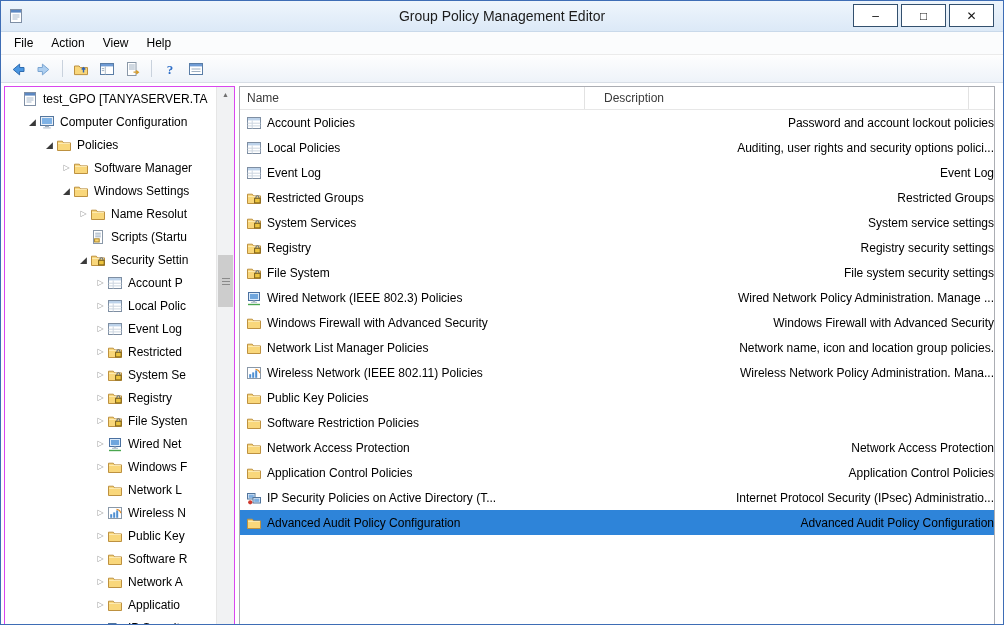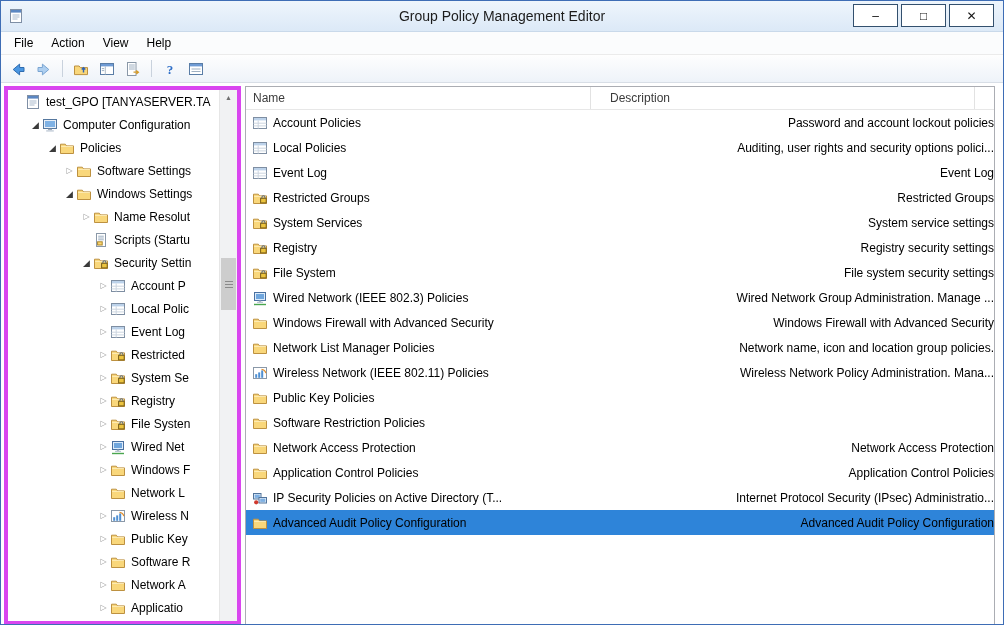--- a/index.html
+++ b/index.html
@@ -12,21 +12,21 @@
   .win-btn{width:43px;height:21px;background:#fff;border:1px solid #33506e;display:flex;align-items:center;justify-content:center;font-size:12px;line-height:1;color:#111;cursor:default;}
   
   .menubar{height:22px;display:flex;align-items:center;background:#fbfcfd;border-bottom:1px solid #ebebeb;padding-left:4px;}
   .menu-item{padding:2px 9px;}
   
   .toolbar{height:27px;display:flex;align-items:center;background:linear-gradient(#fefefe,#eef3f9);border-bottom:1px solid #d8dee6;padding-left:5px;gap:2px;}
   .tool-btn{width:24px;height:22px;display:flex;align-items:center;justify-content:center;background:transparent;border:none;padding:0;}
   .toolbar-sep{width:1px;height:17px;background:#c9d2dd;margin:0 4px;}
   
   .content{display:flex;height:542px;box-sizing:border-box;padding:3px 8px 0 3px;gap:0;background:#fff;}
-  .tree-pane{width:229px;flex:none;border:4px solid #d946ef;position:relative;overflow:hidden;background:#fff;}
+  .tree-pane{width:229px;flex:none;border:1px solid #d946ef;position:relative;overflow:hidden;background:#fff;}
   .tree-rows{margin-right:17px;overflow:hidden;}
   .tree-row{height:23px;display:flex;align-items:center;white-space:nowrap;overflow:hidden;}
   .expander{width:13px;flex:none;text-align:center;font-size:8px;color:#9a9a9a;}
   .expander.exp{color:#3a3a3a;font-size:9px;}
   .icon{width:16px;height:16px;flex:none;display:inline-flex;margin-right:5px;}
   .vscroll{position:absolute;top:0;right:0;bottom:0;width:17px;background:#f1f2f3;border-left:1px solid #e6e6e6;}
   .vs-arrow{height:15px;display:flex;align-items:center;justify-content:center;color:#6f6f6f;font-size:7px;}
   .vs-thumb{position:absolute;top:168px;left:1px;right:1px;height:52px;background:#cdcdcd;display:flex;flex-direction:column;align-items:center;justify-content:center;gap:2px;}
   .vs-thumb i{display:block;width:8px;height:1px;background:#8a8a8a;}
   .splitter{width:4px;flex:none;}
@@ -176,21 +176,21 @@
             <span>Policies</span>
           </div>
           <div class="tree-row" style="padding-left: 55px;">
             <span class="expander">▷</span>
             <span class="icon">
               <svg width="16" height="16" viewBox="0 0 16 16">
                 <path d="M1.5 4.2h4.8l1.3 1.7h6.9v7.6H1.5z" fill="#f9d77b" stroke="#bd9140"></path>
                 <rect x="2.1" y="6.1" width="11.8" height="0.9" fill="#fdedb8"></rect>
               </svg>
             </span>
-            <span>Software Settings</span>
+            <span>Software Manager</span>
           </div>
           <div class="tree-row" style="padding-left: 55px;">
             <span class="expander exp">◢</span>
             <span class="icon">
               <svg width="16" height="16" viewBox="0 0 16 16">
                 <path d="M1.5 4.2h4.8l1.3 1.7h6.9v7.6H1.5z" fill="#f9d77b" stroke="#bd9140"></path>
                 <rect x="2.1" y="6.1" width="11.8" height="0.9" fill="#fdedb8"></rect>
               </svg>
             </span>
             <span>Windows Settings</span>
@@ -541,21 +541,21 @@
                 <svg width="16" height="16" viewBox="0 0 16 16">
                   <rect x="2.5" y="2.5" width="11" height="8" fill="#dcebfa" stroke="#4a70a0"></rect>
                   <rect x="4" y="4" width="8" height="5" fill="#70a6dd"></rect>
                   <rect x="6.8" y="10.5" width="2.4" height="1.3" fill="#93a2b2"></rect>
                   <rect x="5" y="11.8" width="6" height="1.2" fill="#b9c4d2"></rect>
                   <path d="M2 14.5h12" stroke="#4aa64f" stroke-width="1.4"></path>
                 </svg>
               </span>
               <span>Wired Network (IEEE 802.3) Policies</span>
             </div>
-            <div class="cell-desc">Wired Network Group Administration. Manage ...</div>
+            <div class="cell-desc">Wired Network Policy Administration. Manage ...</div>
           </div>
           <div class="list-row">
             <div class="cell-name">
               <span class="icon">
                 <svg width="16" height="16" viewBox="0 0 16 16">
                   <path d="M1.5 4.2h4.8l1.3 1.7h6.9v7.6H1.5z" fill="#f9d77b" stroke="#bd9140"></path>
                   <rect x="2.1" y="6.1" width="11.8" height="0.9" fill="#fdedb8"></rect>
                 </svg>
               </span>
               <span>Windows Firewall with Advanced Security</span>

